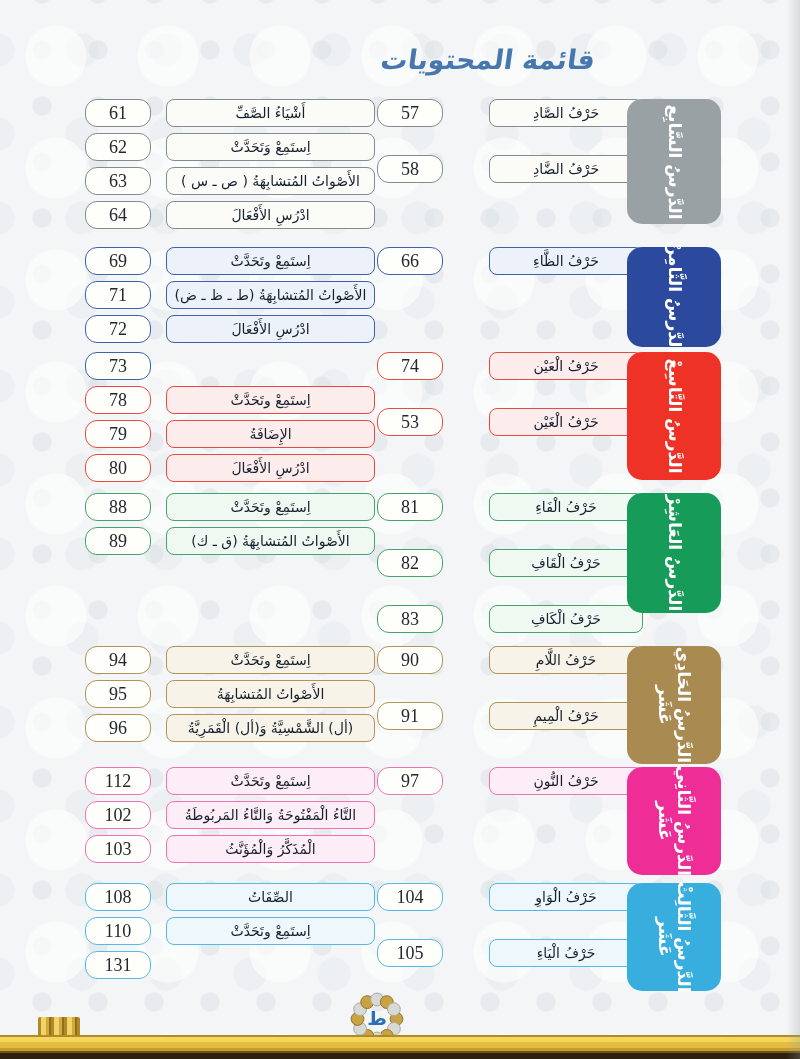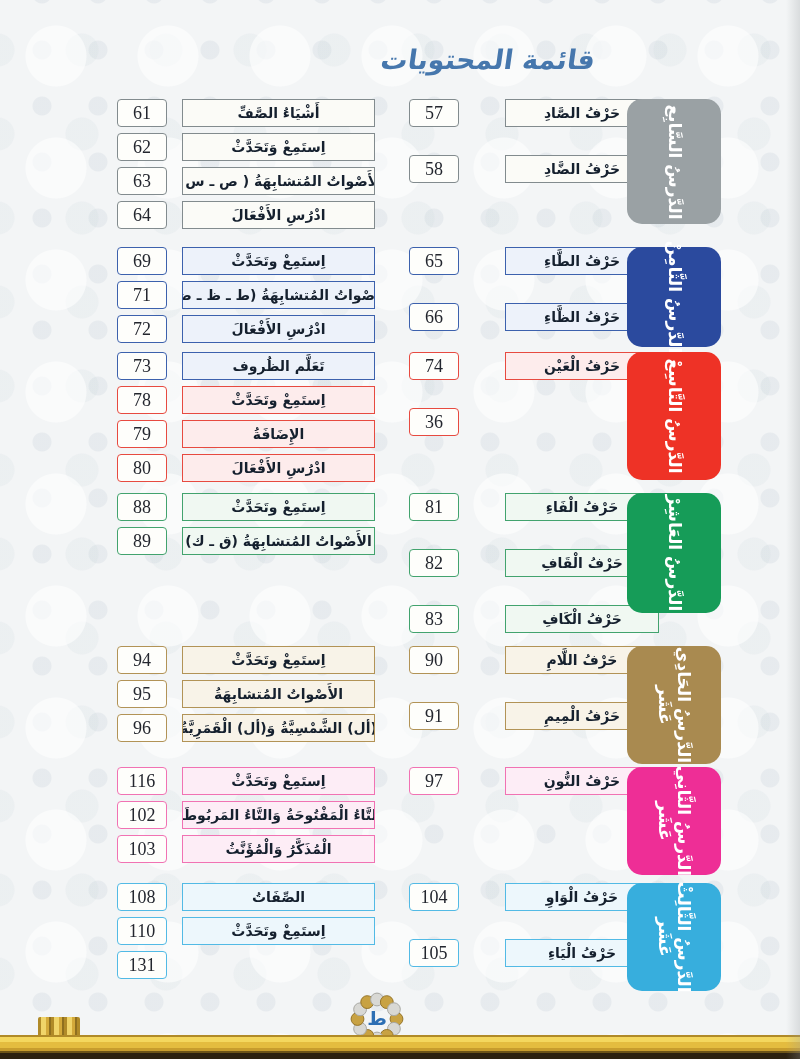--- a/index.html
+++ b/index.html
@@ -32,31 +32,31 @@
 
   #sections{position:absolute;top:99px;left:85px;width:650px;}
 
   .section{display:flex;align-items:flex-start;}
   .col{display:flex;flex-direction:column;gap:6px;}
   .col.left{width:290px;}
   .col.right{width:236px;margin-left:2px;gap:28px;}
 
   .row{display:flex;height:28px;}
   .num{
-    flex:none;width:50px;box-sizing:border-box;
-    border:1.6px solid var(--b);border-radius:4px;background:#fefefb;
+    flex:none;width:66px;box-sizing:border-box;
+    border:1.6px solid var(--b);border-radius:12px;background:#fefefb;
     display:flex;align-items:center;justify-content:center;
     font-family:"Liberation Serif","DejaVu Serif",serif;
-    font-size:18px;color:#23262e;margin-left:32px;
+    font-size:18px;color:#23262e;
   }
   .txt{
     box-sizing:border-box;
-    border:1.6px solid var(--b);border-radius:0;background:var(--f);
+    border:1.6px solid var(--b);border-radius:8px;background:var(--f);
     display:flex;align-items:center;justify-content:center;
-    direction:rtl;font-weight:bold;font-size:14px;color:#15202e;
+    direction:rtl;font-weight:normal;font-size:14px;color:#15202e;
     padding:0 18px;white-space:nowrap;overflow:hidden;
   }
   .left .txt{flex:1;margin-left:15px;}
   .right .txt{flex:none;width:154px;margin-left:46px;}
 
   .tab{
     flex:none;width:94px;margin-left:14px;border-radius:15px;
     background:var(--c);position:relative;
   }
   .tab-label{
@@ -152,60 +152,56 @@
     <div class="num">71</div>
     <div class="txt">الأَصْواتُ المُتشابِهَةُ (ط ـ ظ ـ ض)</div>
   </div>
           <div class="row">
     <div class="num">72</div>
     <div class="txt">ادْرُسِ الأَفْعَالَ</div>
   </div>
         </div>
     <div class="col right">
           <div class="row">
-    <div class="num">65</div>
-    <div class="txt">حَرْفُ الطَّاءِ</div>
-  </div>
-          <div class="row">
     <div class="num">66</div>
     <div class="txt">حَرْفُ الظَّاءِ</div>
   </div>
         </div>
     <div class="tab">
       <div class="tab-label">
             <div>الدَّرسُ الثَّامِنْ</div>
           </div>
     </div>
   </div>
       <div class="section sec-2" style="--c: #ee3226; --b: #e74a40; --f: #fdecec;">
     <div class="col left">
           <div class="row" style="--b: #3c61ad; --f: #edf2fa;">
     <div class="num">73</div>
-    <div class="txt">تَعَلَّم الظُروف</div>
   </div>
           <div class="row">
     <div class="num">78</div>
     <div class="txt">اِستَمِعْ وتَحَدَّثْ</div>
   </div>
           <div class="row">
     <div class="num">79</div>
     <div class="txt">الإِضَافَةُ</div>
   </div>
           <div class="row">
     <div class="num">80</div>
     <div class="txt">ادْرُسِ الأَفْعَالَ</div>
   </div>
         </div>
     <div class="col right">
           <div class="row">
     <div class="num">74</div>
     <div class="txt">حَرْفُ الْعَيْن</div>
   </div>
           <div class="row">
-    <div class="num">36</div>
+    <div class="num">53</div>
+    <div class="txt">حَرْفُ الْغَيْن</div>
   </div>
         </div>
     <div class="tab">
       <div class="tab-label">
             <div>الدَّرسُ التَّاسِعْ</div>
           </div>
     </div>
   </div>
       <div class="section sec-3" style="--c: #169c58; --b: #42a36e; --f: #f0f8f2;">
     <div class="col left">
@@ -266,21 +262,21 @@
     <div class="tab">
       <div class="tab-label">
             <div>الدَّرسُ الحَادِي</div>
             <div>عَشَر</div>
           </div>
     </div>
   </div>
       <div class="section sec-5" style="--c: #ee2e96; --b: #f172b3; --f: #fdedf6;">
     <div class="col left">
           <div class="row">
-    <div class="num">116</div>
+    <div class="num">112</div>
     <div class="txt">اِستَمِعْ وتَحَدَّثْ</div>
   </div>
           <div class="row">
     <div class="num">102</div>
     <div class="txt">التَّاءُ الْمَفْتُوحَةُ وَالتَّاءُ المَربُوطَةُ</div>
   </div>
           <div class="row">
     <div class="num">103</div>
     <div class="txt">الْمُذَكَّرُ وَالْمُؤَنَّثُ</div>
   </div>

